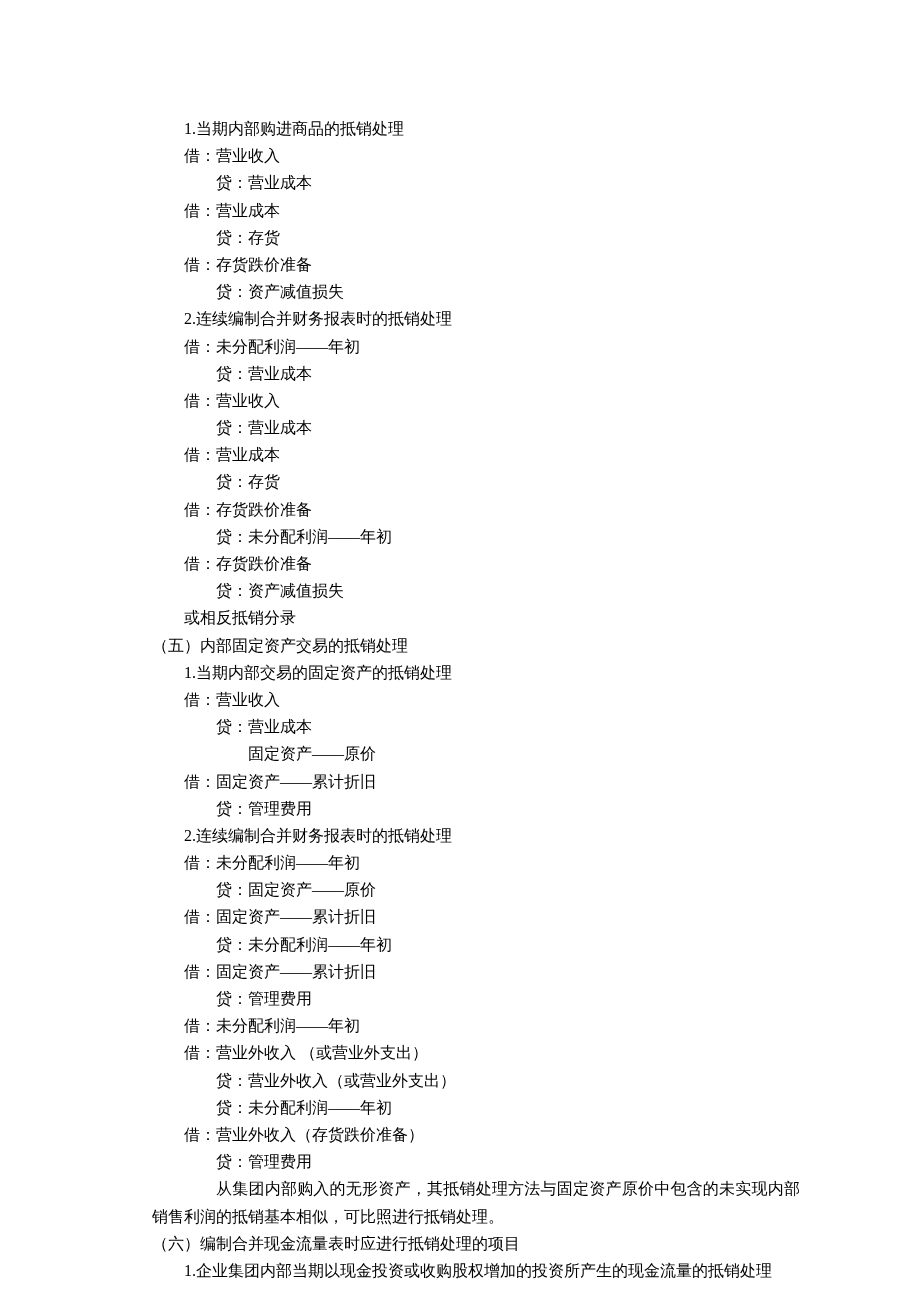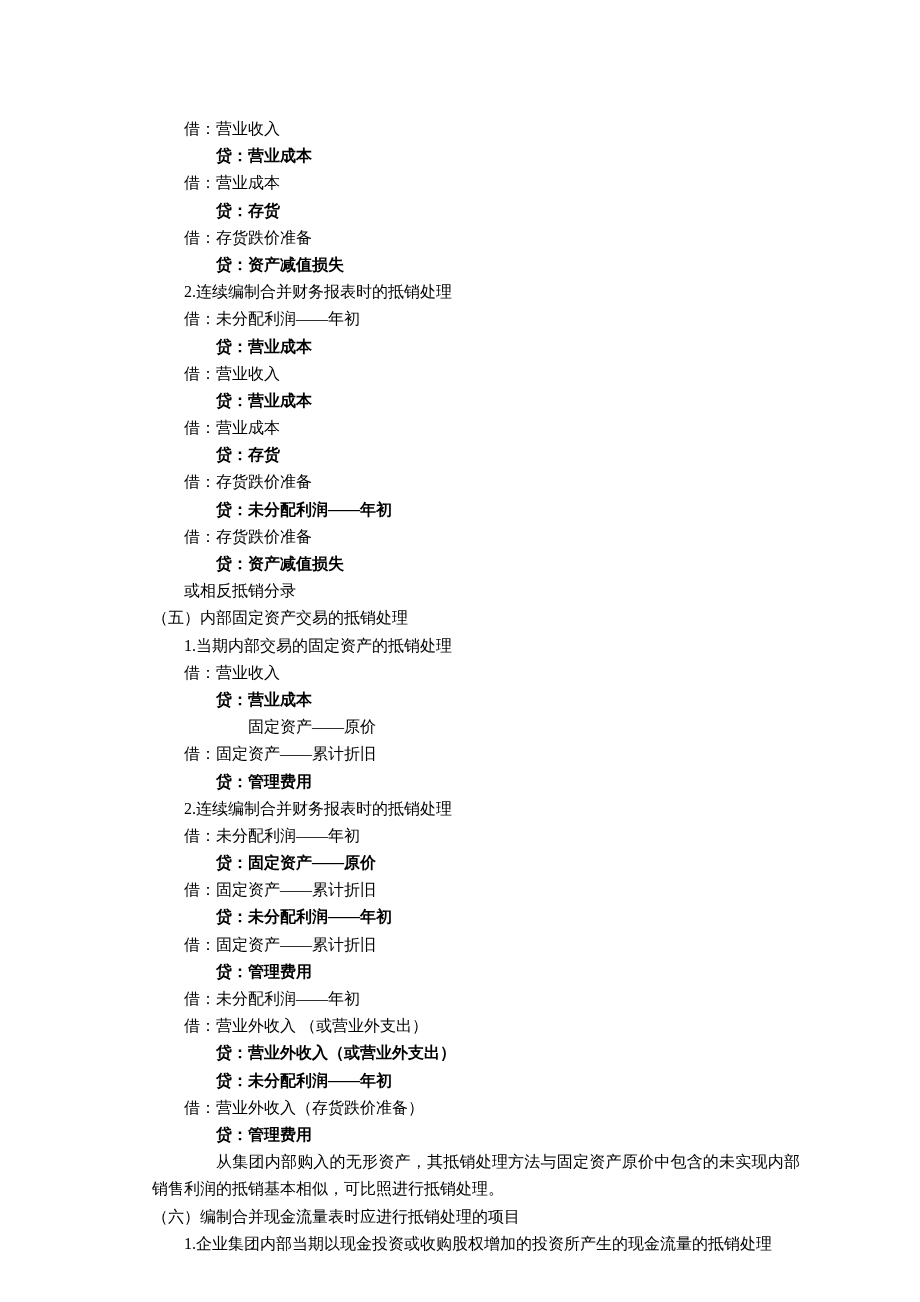--- a/index.html
+++ b/index.html
@@ -13,29 +13,30 @@
   }
   .page {
     width: 920px;
     box-sizing: border-box;
     padding: 115px 120px 100px 120px;
   }
   .line {
     white-space: pre;
   }
   .indent2 { padding-left: 4em; }
-  .indent3 { padding-left: 6em; font-weight: bold; }
+  .indent3 { padding-left: 6em; }
   .indent4 { padding-left: 8em; }
   .indent0 { padding-left: 0; margin-left: 32px; }
 </style>
 </head>
 <body>
 
 <div class="page">
   <div id="lines">
+      <div class="line indent2">1.当期内部购进商品的抵销处理</div>
       <div class="line indent2">借：营业收入</div>
       <div class="line indent3">贷：营业成本</div>
       <div class="line indent2">借：营业成本</div>
       <div class="line indent3">贷：存货</div>
       <div class="line indent2">借：存货跌价准备</div>
       <div class="line indent3">贷：资产减值损失</div>
       <div class="line indent2">2.连续编制合并财务报表时的抵销处理</div>
       <div class="line indent2">借：未分配利润——年初</div>
       <div class="line indent3">贷：营业成本</div>
       <div class="line indent2">借：营业收入</div>

